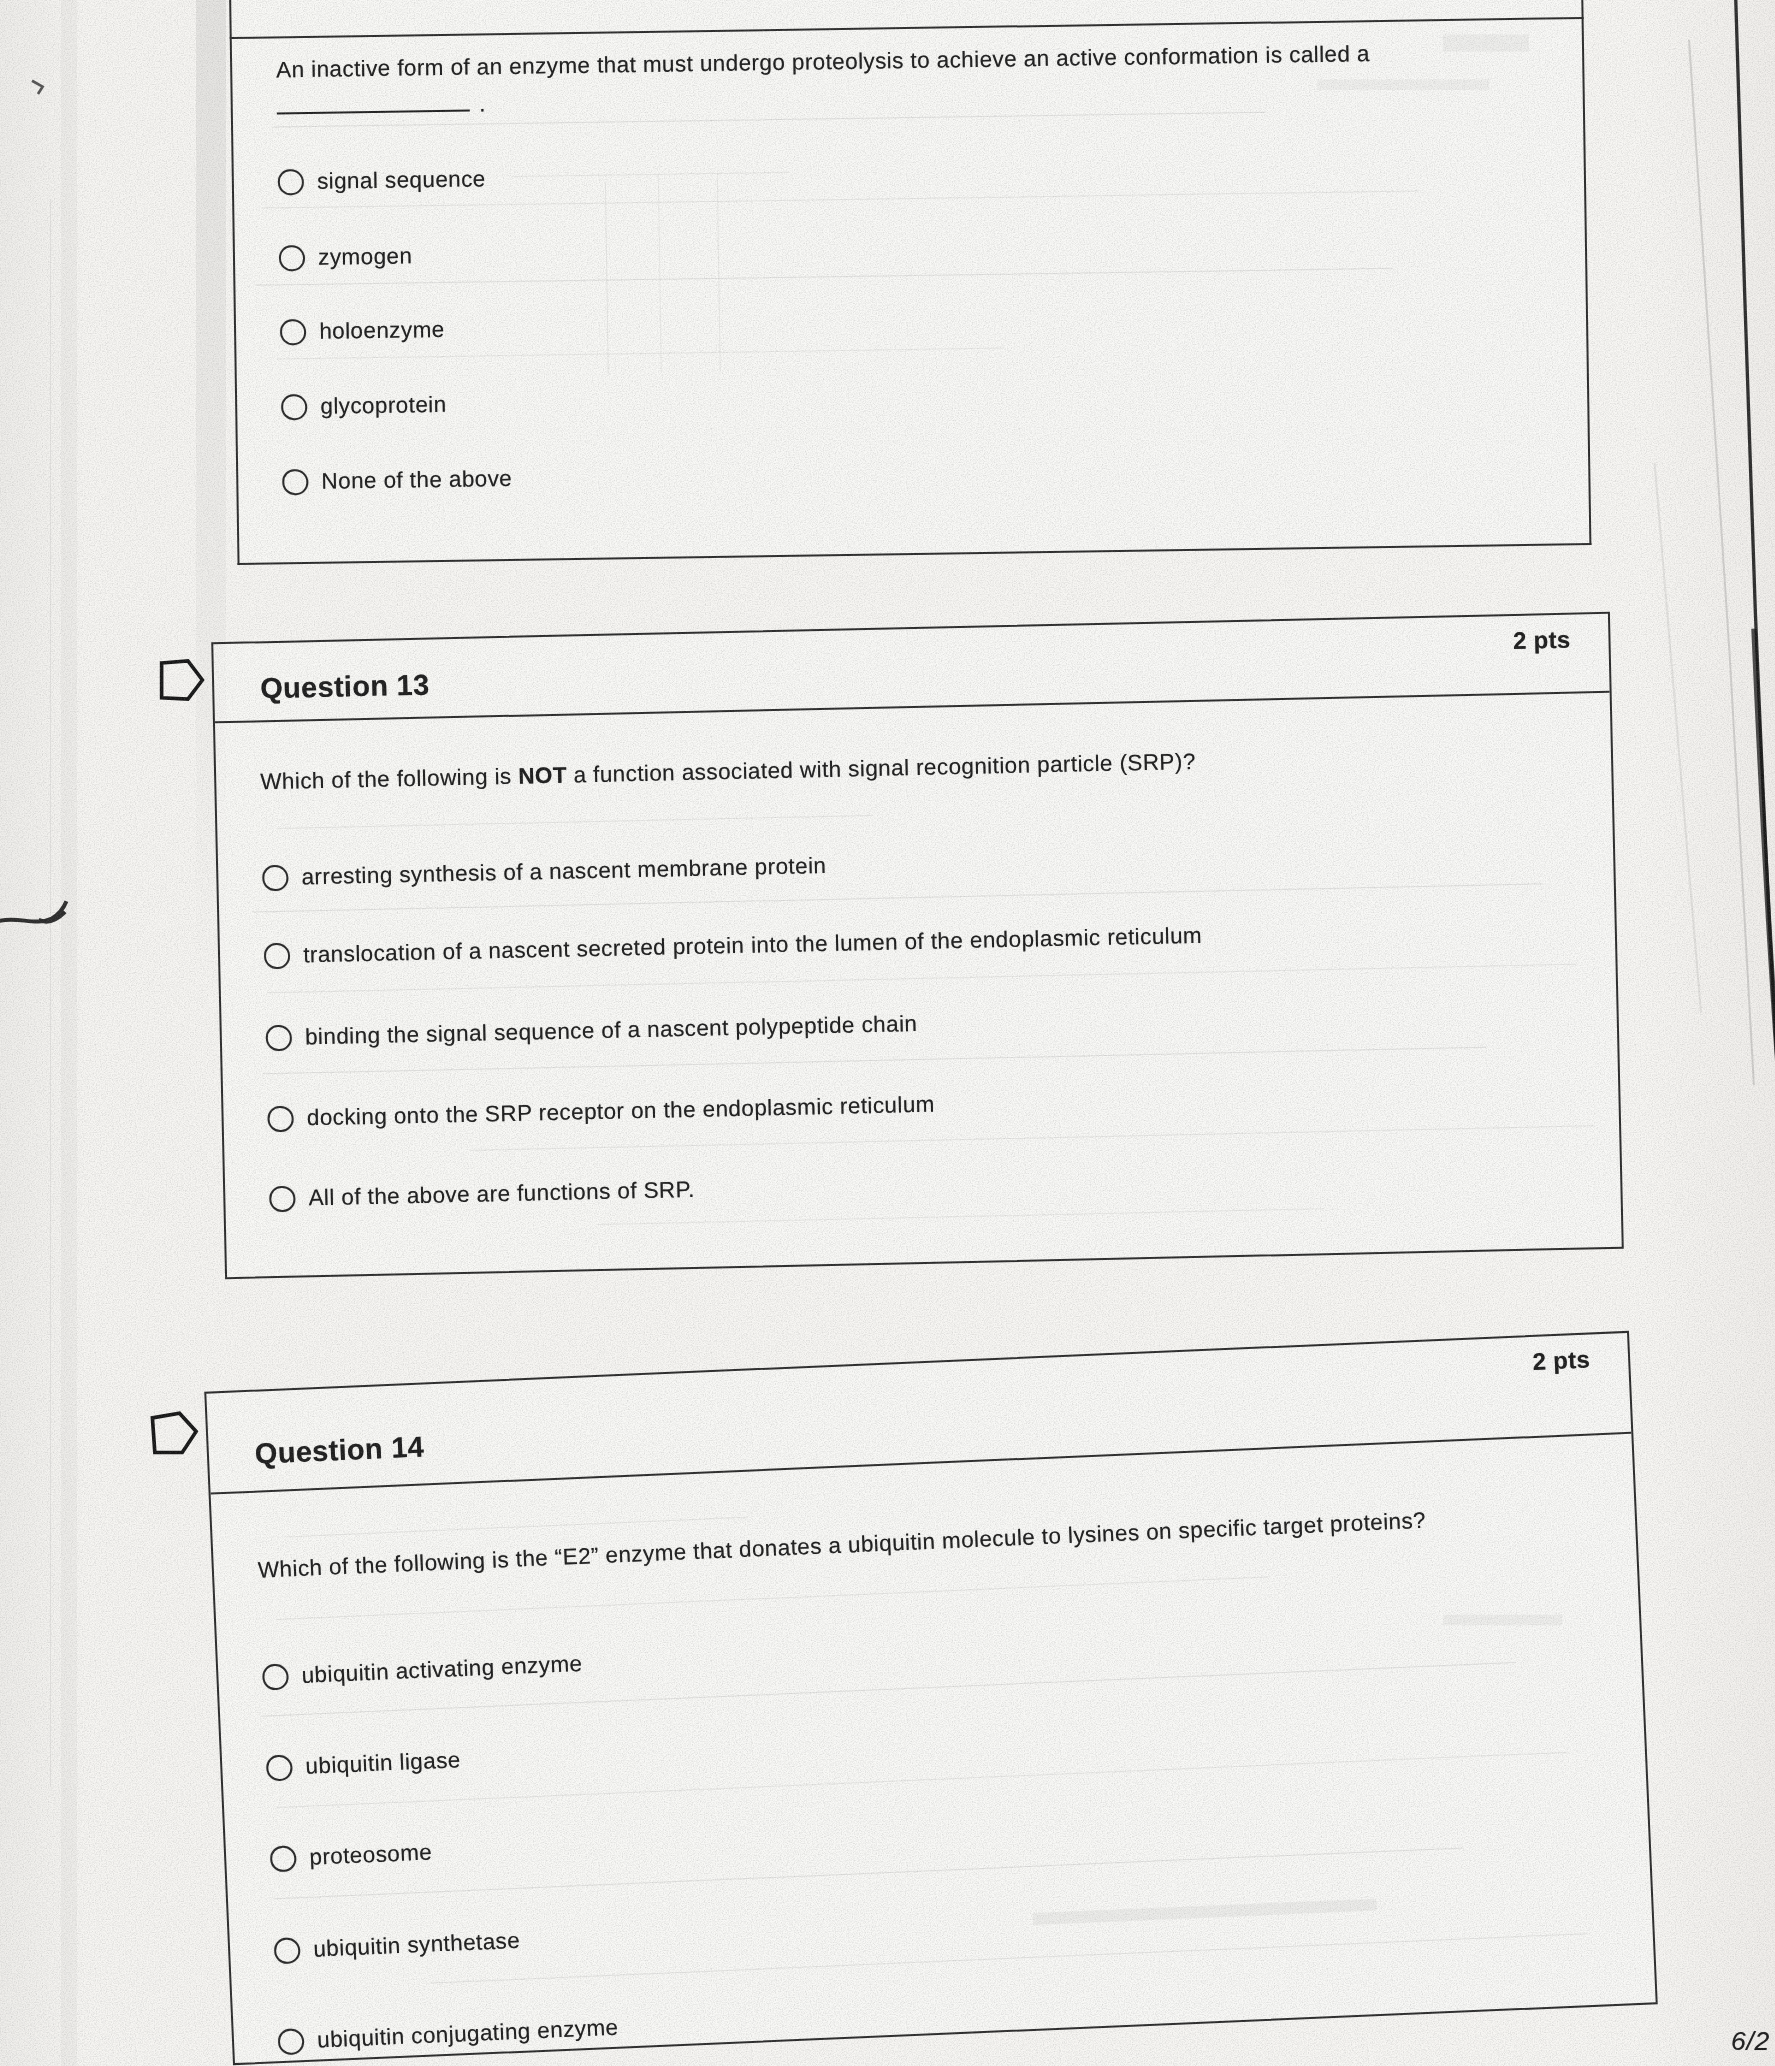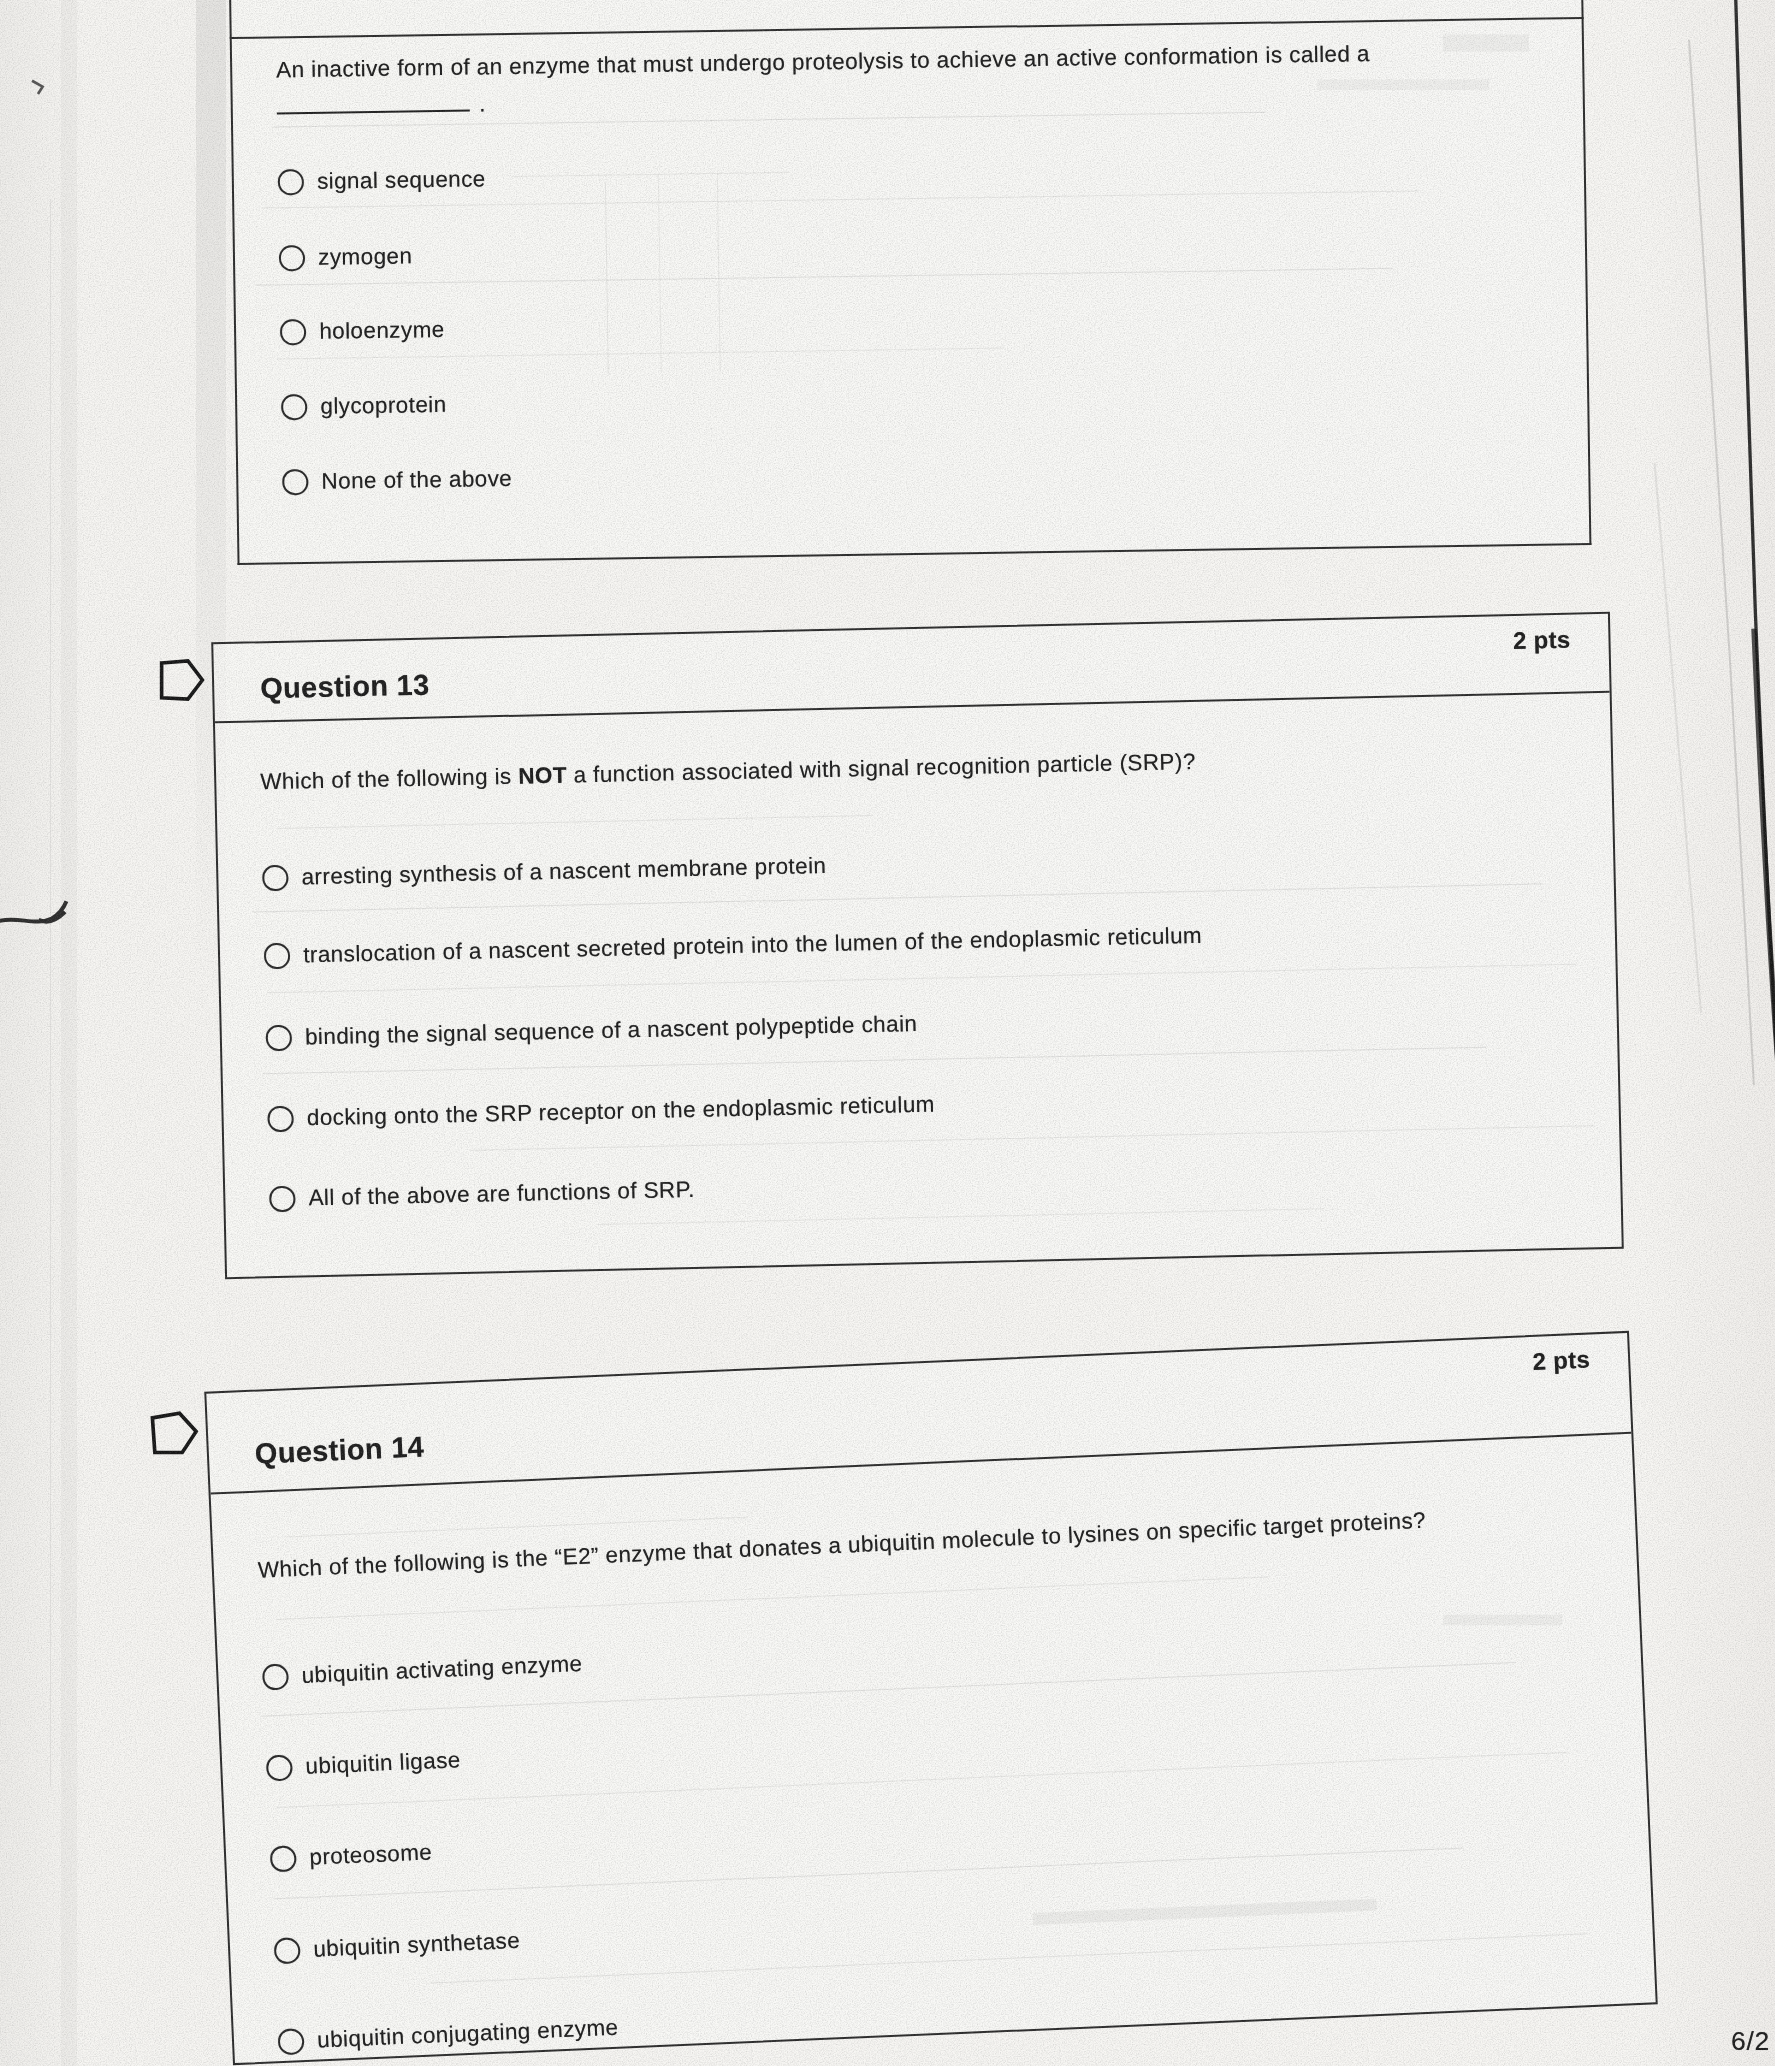--- a/index.html
+++ b/index.html
@@ -42,21 +42,21 @@
   .blankrow{ position:absolute;left:44px;font-size:22.5px; }
   .blank{
     display:inline-block;width:193px;height:20px;
     border-bottom:2.6px solid #1f1f1f;margin-right:9.3px;
   }
   .ghost{ position:absolute;background:#4a4a4a;height:1.3px;opacity:.13;border-radius:1.3px; }
   .smudge{ position:absolute;pointer-events:none; }
   .flag{ position:absolute; }
   .pagenum{
     position:absolute;left:1731px;top:2026px;
-    font-size:26.5px;letter-spacing:0.7px;
+    font-size:26.5px;letter-spacing:0.7px;font-style:italic;
   }
   svg{ display:block; }
   .artifact{ position:absolute;left:0;top:0;pointer-events:none; }
 </style>
 </head>
 <body>
 
 <div class="smudge" style="left:61px;top:0;width:16px;height:2066px;background:rgba(60,60,60,.035);"></div>
 <div class="smudge" style="left:196px;top:0;width:30px;height:993px;background:linear-gradient(180deg,rgba(70,70,70,.10),rgba(70,70,70,0));"></div>
 <div class="smudge" style="left:50px;top:199px;width:1.3px;height:1588px;background:rgba(0,0,0,.06);"></div>

